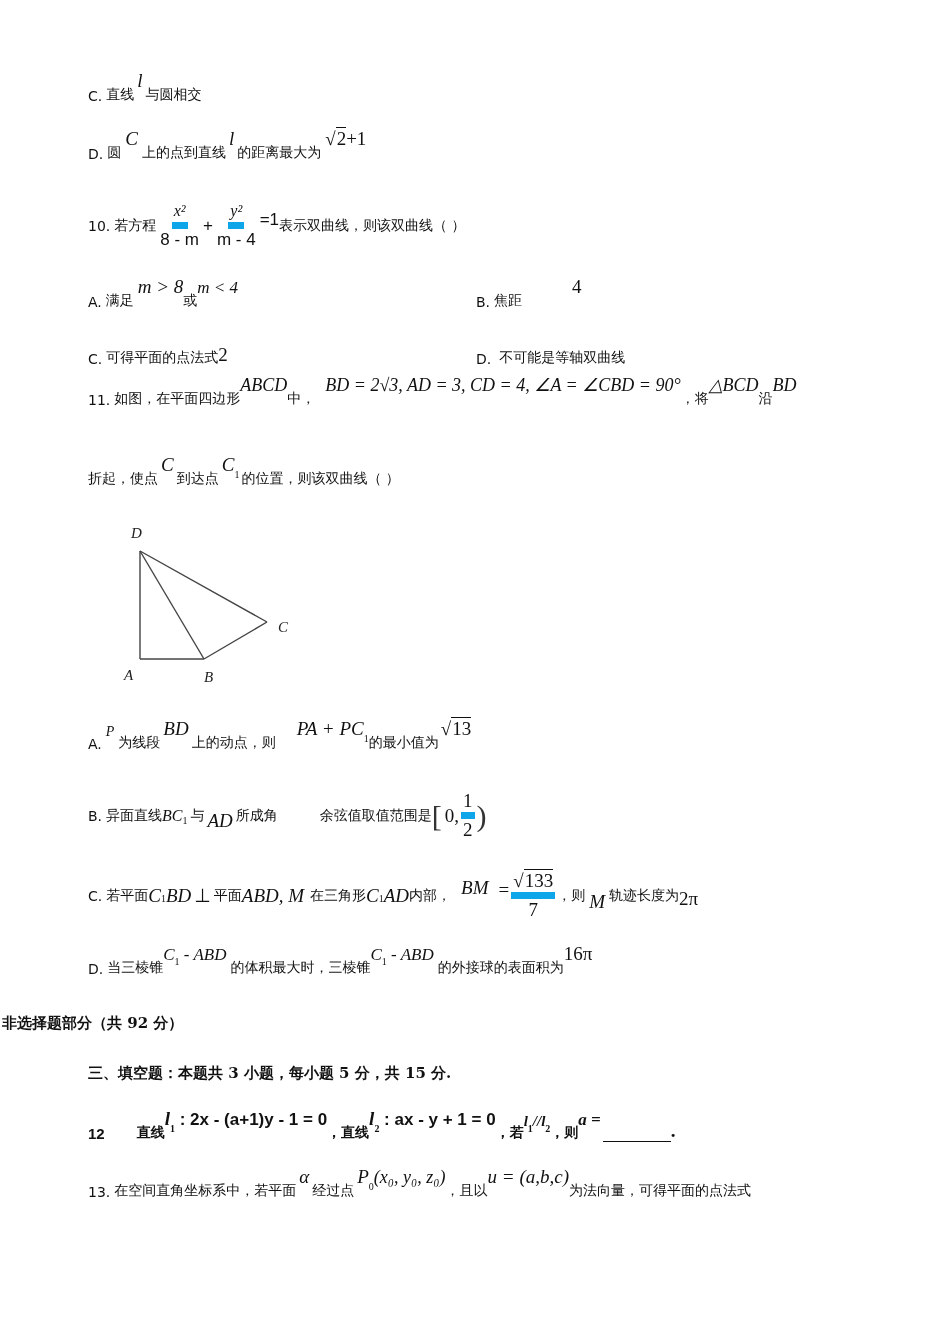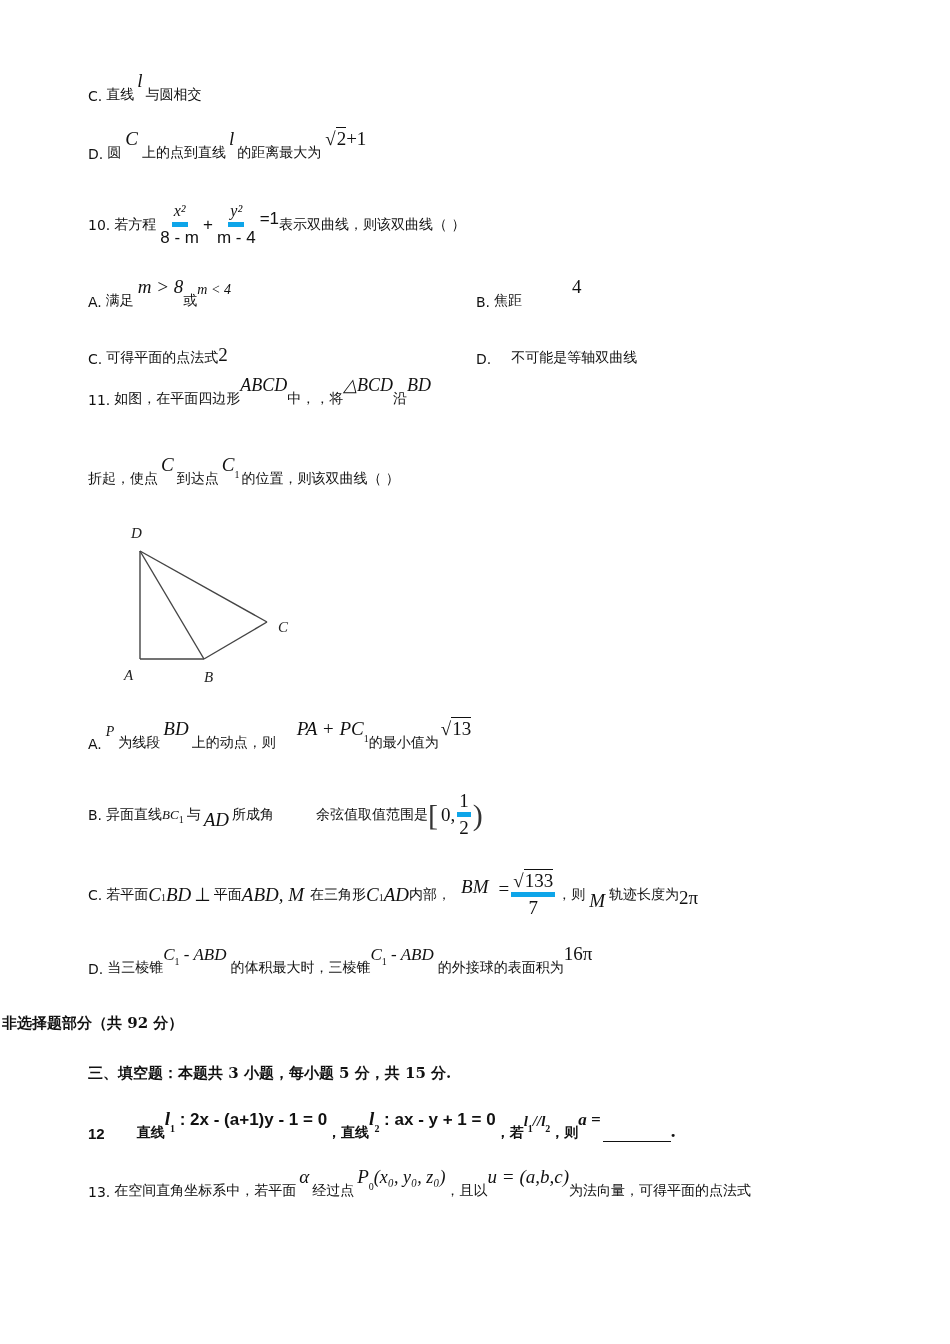--- a/index.html
+++ b/index.html
@@ -6,21 +6,21 @@
   body { width: 950px; height: 1344px; position: relative; overflow: hidden;
          font-family: "DejaVu Serif", "Liberation Serif", serif; color: #111; font-size: 15px; }
   .line { position: absolute; left: 88px; white-space: nowrap; display: flex; align-items: flex-end; }
   .cn { font-family: "DejaVu Sans", sans-serif; font-size: 14px; }
   .m { font-family: "Liberation Serif", serif; font-style: italic; font-size: 19px; }
   .mr { font-family: "Liberation Serif", serif; font-size: 19px; }
   .ms { font-family: "Liberation Sans", sans-serif; font-size: 17px; }
   .sup { position: relative; top: -12px; }
   .sub { font-size: 10px; position: relative; top: 3px; }
   .frac { display: inline-flex; flex-direction: column; align-items: center; margin: 0 2px; vertical-align: middle; }
-  .frac .num { border-bottom: 5px solid #0ea5e9; padding: 0 2px; line-height: 22px; }
+  .frac .num { border-bottom: 7px solid #0ea5e9; padding: 0 2px; line-height: 22px; }
   .frac .den { line-height: 22px; padding: 0 2px; }
   .sqrt { border-top: 1px solid #111; padding-left: 1px; }
   .opt2 { position: absolute; left: 476px; }
   .bold { font-weight: bold; font-family: "DejaVu Serif", serif; font-size: 15px; }
   .blank { display: inline-block; width: 68px; border-bottom: 1px solid #111; margin-left: 2px; }
   svg text { font-family: "Liberation Serif", serif; font-style: italic; font-size: 15px; fill: #222; }
 </style>
 </head>
 <body>
 
@@ -57,46 +57,47 @@
   <span class="ms" style="position:relative; top:-6px">=1</span>
   <span class="cn">表示双曲线，则该双曲线（    ）</span>
 </div>
 
 <div class="line" style="top:288px; width:780px;">
   <span style="display:flex; align-items:flex-end;">
     <span class="cn">A.</span>
     <span class="cn" style="margin-left:4px">满足</span>
     <span class="m sup" style="margin-left:4px">m &gt; 8</span>
     <span class="cn">或</span>
-    <span class="m sup" style="font-size:14px">m &lt; 4</span>
+    <span class="m sup" style="font-size:17px">m &lt; 4</span>
   </span>
   <span class="opt2" style="left:388px; display:flex; align-items:flex-end;">
     <span class="cn">B.</span>
     <span class="cn" style="margin-left:4px">焦距</span>
     <span class="mr sup" style="margin-left:50px">4</span>
   </span>
 </div>
 
 <div class="line" style="top:345px; width:780px;">
   <span style="display:flex; align-items:flex-end;">
     <span class="cn">C.</span>
     <span class="cn" style="margin-left:4px">可得平面的点法式</span>
     <span class="mr" style="position:relative; top:-1px">2</span>
   </span>
   <span class="opt2" style="left:388px; display:flex; align-items:flex-end;">
     <span class="cn">D.</span>
-    <span class="cn" style="margin-left:20px">不可能是等轴双曲线</span>
+    <span class="cn" style="margin-left:8px">不可能是等轴双曲线</span>
   </span>
 </div>
 
 <div class="line" style="top:386px;">
   <span class="cn">11.</span>
   <span class="cn" style="margin-left:4px">如图，在平面四边形</span>
   <span class="m sup" style="font-size:18px">ABCD</span>
   <span class="cn">中，</span>
+  <span class="m sup" style="font-size:18px; margin-left:10px">BD = 2√3, AD = 3, CD = 4, ∠A = ∠CBD = 90°</span>
   <span class="cn">，将</span>
   <span class="m sup" style="font-size:18px">△BCD</span>
   <span class="cn">沿</span>
   <span class="m sup" style="font-size:18px">BD</span>
 </div>
 
 <div class="line" style="top:466px;">
   <span class="cn">折起，使点</span>
   <span class="m sup" style="margin:0 3px">C</span>
   <span class="cn">到达点</span>
@@ -125,21 +126,21 @@
   <span class="cn">上的动点，则</span>
   <span class="m sup" style="margin-left:21px">PA + PC</span>
   <span class="mr sub" style="top:-8px">1</span>
   <span class="cn">的最小值为</span>
   <span class="mr sup" style="margin-left:2px">√<span class="sqrt">13</span></span>
 </div>
 
 <div class="line" style="top:790px; align-items:center;">
   <span class="cn">B.</span>
   <span class="cn" style="margin-left:4px">异面直线</span>
-  <span class="m" style="font-size:13px">BC</span>
+  <span class="m" style="font-size:16px">BC</span>
   <span class="mr sub" style="top:5px">1</span>
   <span class="cn" style="margin-left:3px">与</span>
   <span class="m" style="position:relative; top:5px; margin:0 3px">AD</span>
   <span class="cn">所成角</span>
   <span class="cn" style="margin-left:42px">余弦值取值范围是</span>
   <span class="mr" style="font-size:30px; font-weight:lighter; color:#333">[</span>
   <span class="mr" style="margin-left:3px">0,</span>
   <span class="frac">
     <span class="num mr">1</span>
     <span class="den mr">2</span>

